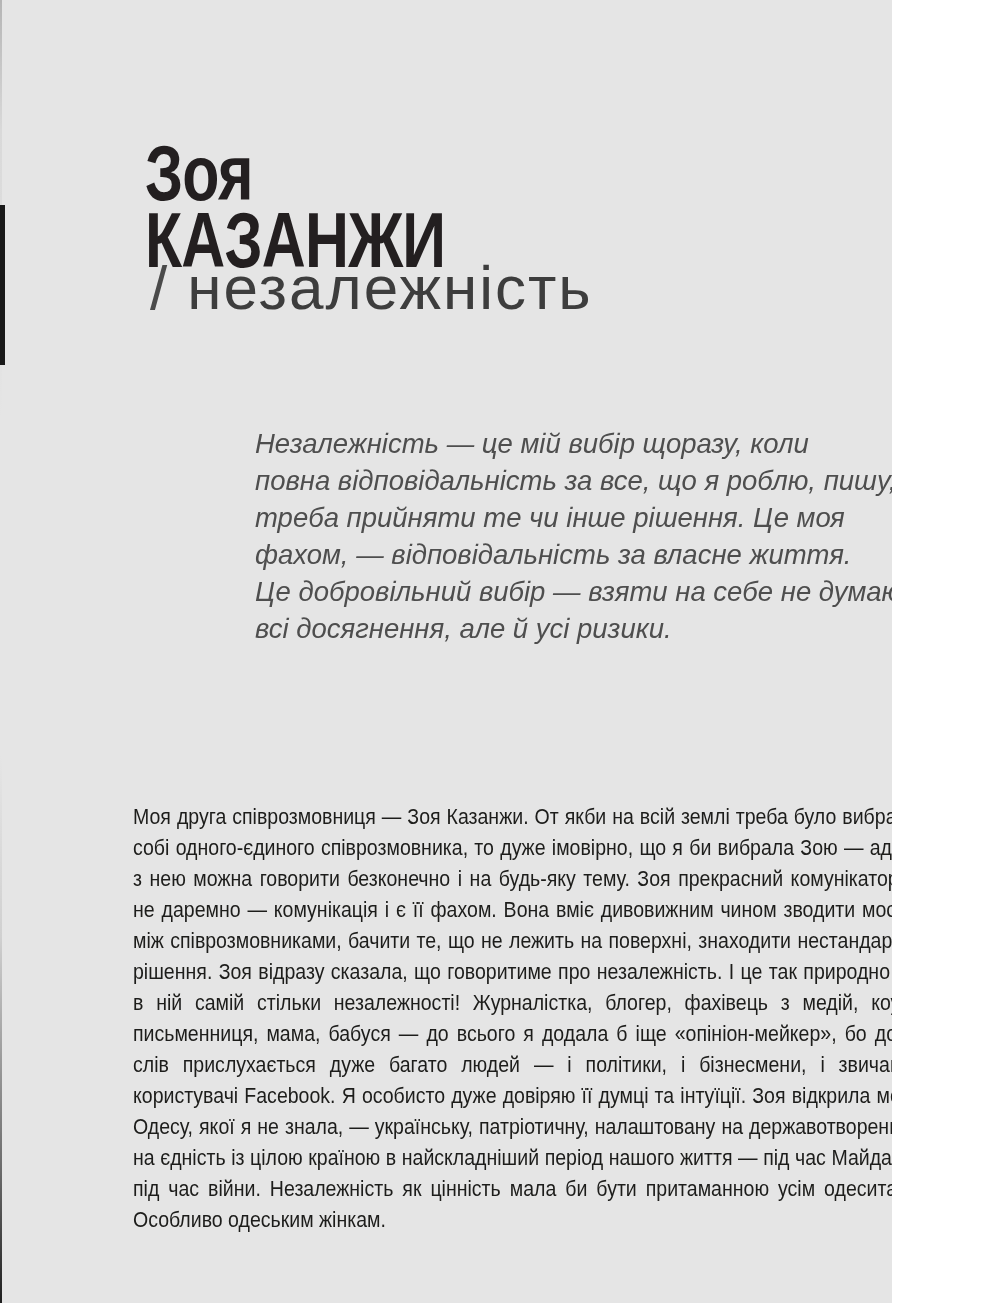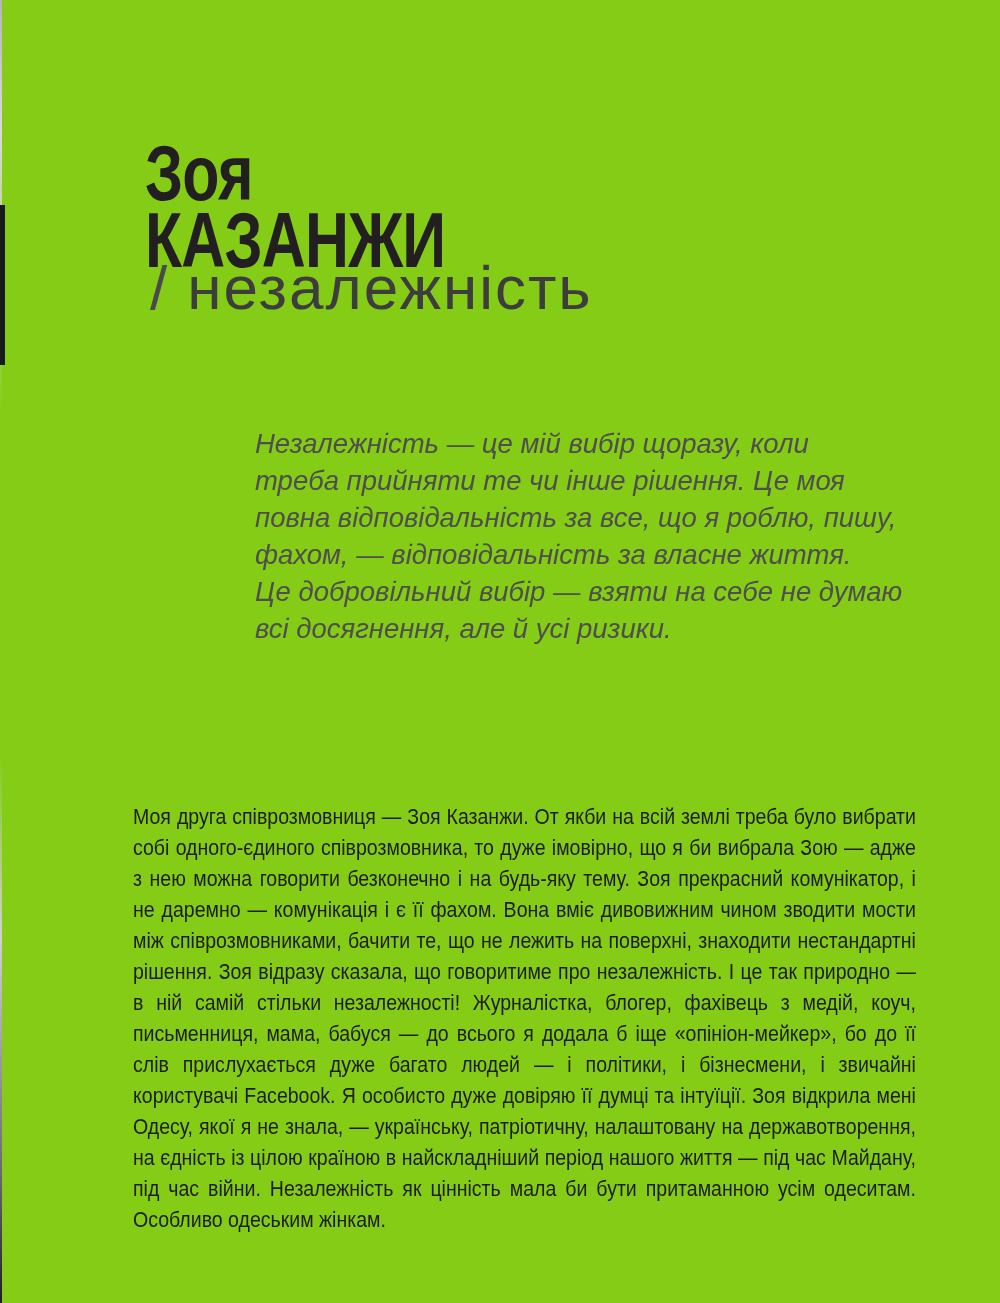--- a/index.html
+++ b/index.html
@@ -3,23 +3,23 @@
 <meta charset="utf-8">
 <style>
   html, body {
     margin: 0;
     padding: 0;
     background: #ffffff;
     font-family: "Liberation Sans", sans-serif;
   }
   .page {
     position: relative;
-    width: 1000px;
+    width: 892px;
     height: 1303px;
-    background: #84cc16;
+    background: #e5e5e5;
     overflow: hidden;
   }
   
   .edge-shadow {
     position: absolute;
     left: 0;
     top: 0;
     width: 2px;
     height: 100%;
     background: linear-gradient(to bottom,
@@ -103,22 +103,22 @@
     <span>Зоя</span>
     <span>КАЗАНЖИ</span>
   </h1>
 
   <div class="chapter">
     <span class="slash">/</span><span>незалежність</span>
   </div>
 
   <blockquote class="quote">
     <div>Незалежність — це мій вибір щоразу, коли</div>
+    <div>повна відповідальність за все, що я роблю, пишу,</div>
     <div>треба прийняти те чи інше рішення. Це моя</div>
-    <div>повна відповідальність за все, що я роблю, пишу,</div>
     <div>фахом, — відповідальність за власне життя.</div>
     <div>Це добровільний вибір — взяти на себе не думаю</div>
     <div>всі досягнення, але й усі ризики.</div>
   </blockquote>
 
   <p class="body-text">Моя друга співрозмовниця — Зоя Казанжи. От якби на всій землі треба було вибрати собі одного-єдиного співрозмовника, то дуже імовірно, що я би вибрала Зою — адже з нею можна говорити безконечно і на будь-яку тему. Зоя прекрасний комунікатор, і не даремно — комунікація і є її фахом. Вона вміє дивовижним чином зводити мости між співрозмовниками, бачити те, що не лежить на поверхні, знаходити нестандартні рішення. Зоя відразу сказала, що говоритиме про незалежність. І це так природно — в ній самій стільки незалежності! Журналістка, блогер, фахівець з медій, коуч, письменниця, мама, бабуся — до всього я додала б іще «опініон-мейкер», бо до її слів прислухається дуже багато людей — і політики, і бізнесмени, і звичайні користувачі Facebook. Я особисто дуже довіряю її думці та інтуїції. Зоя відкрила мені Одесу, якої я не знала, — українську, патріотичну, налаштовану на державотворення, на єдність із цілою країною в найскладніший період нашого життя — під час Майдану, під час війни. Незалежність як цінність мала би бути притаманною усім одеситам. Особливо одеським жінкам.</p>
 
 </div>
 
 </body></html>

